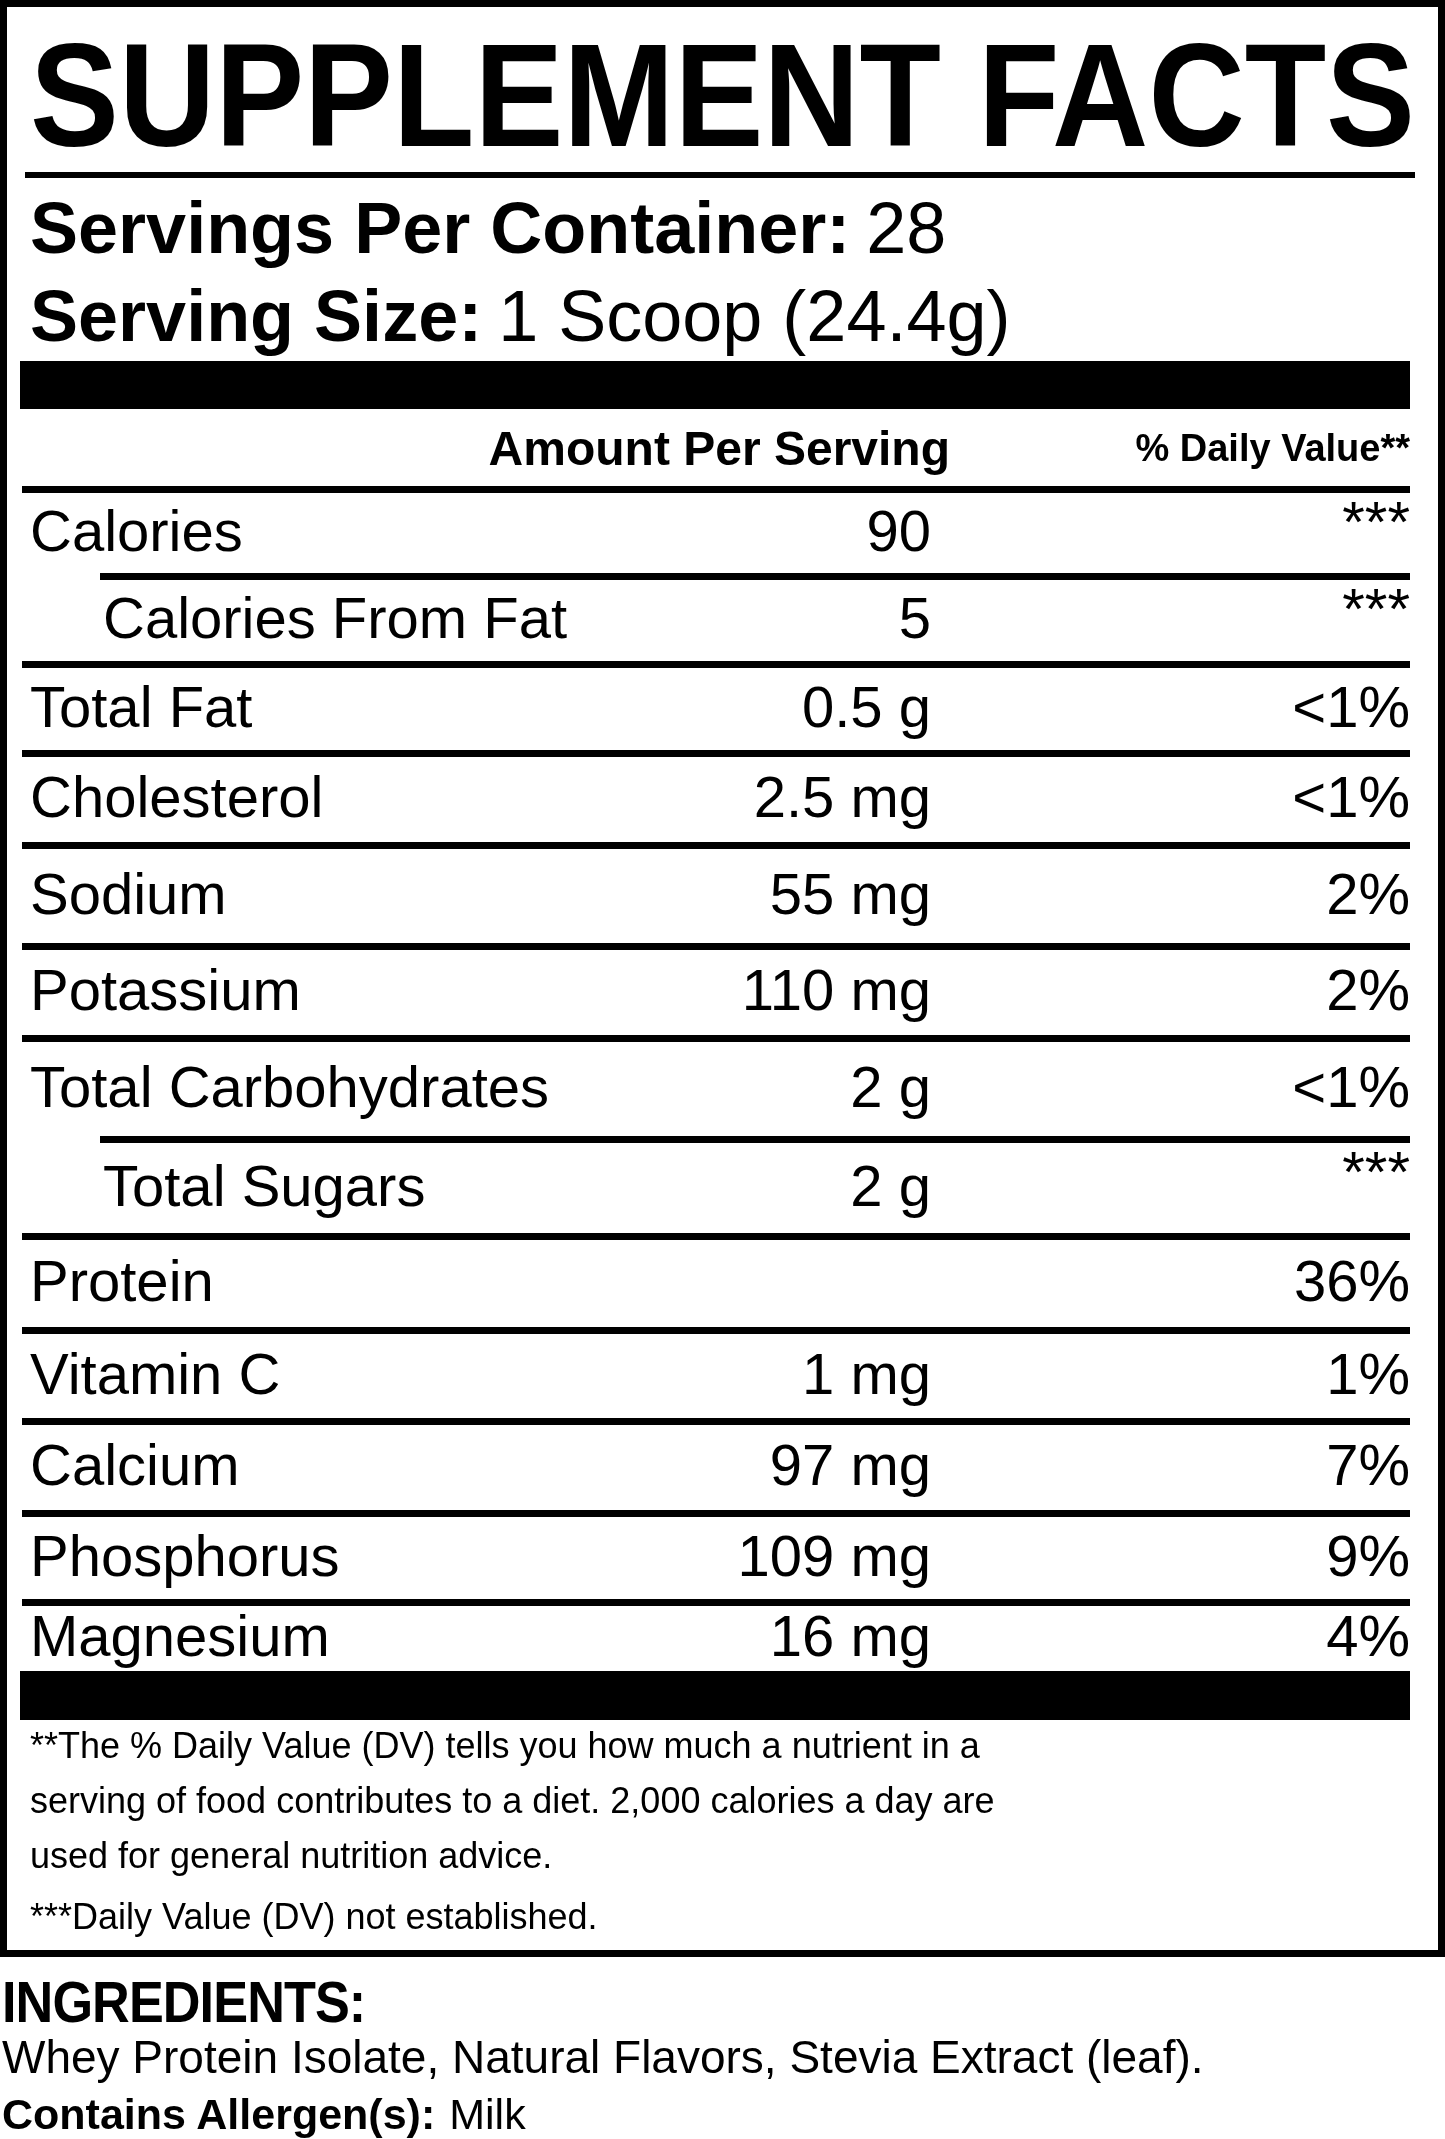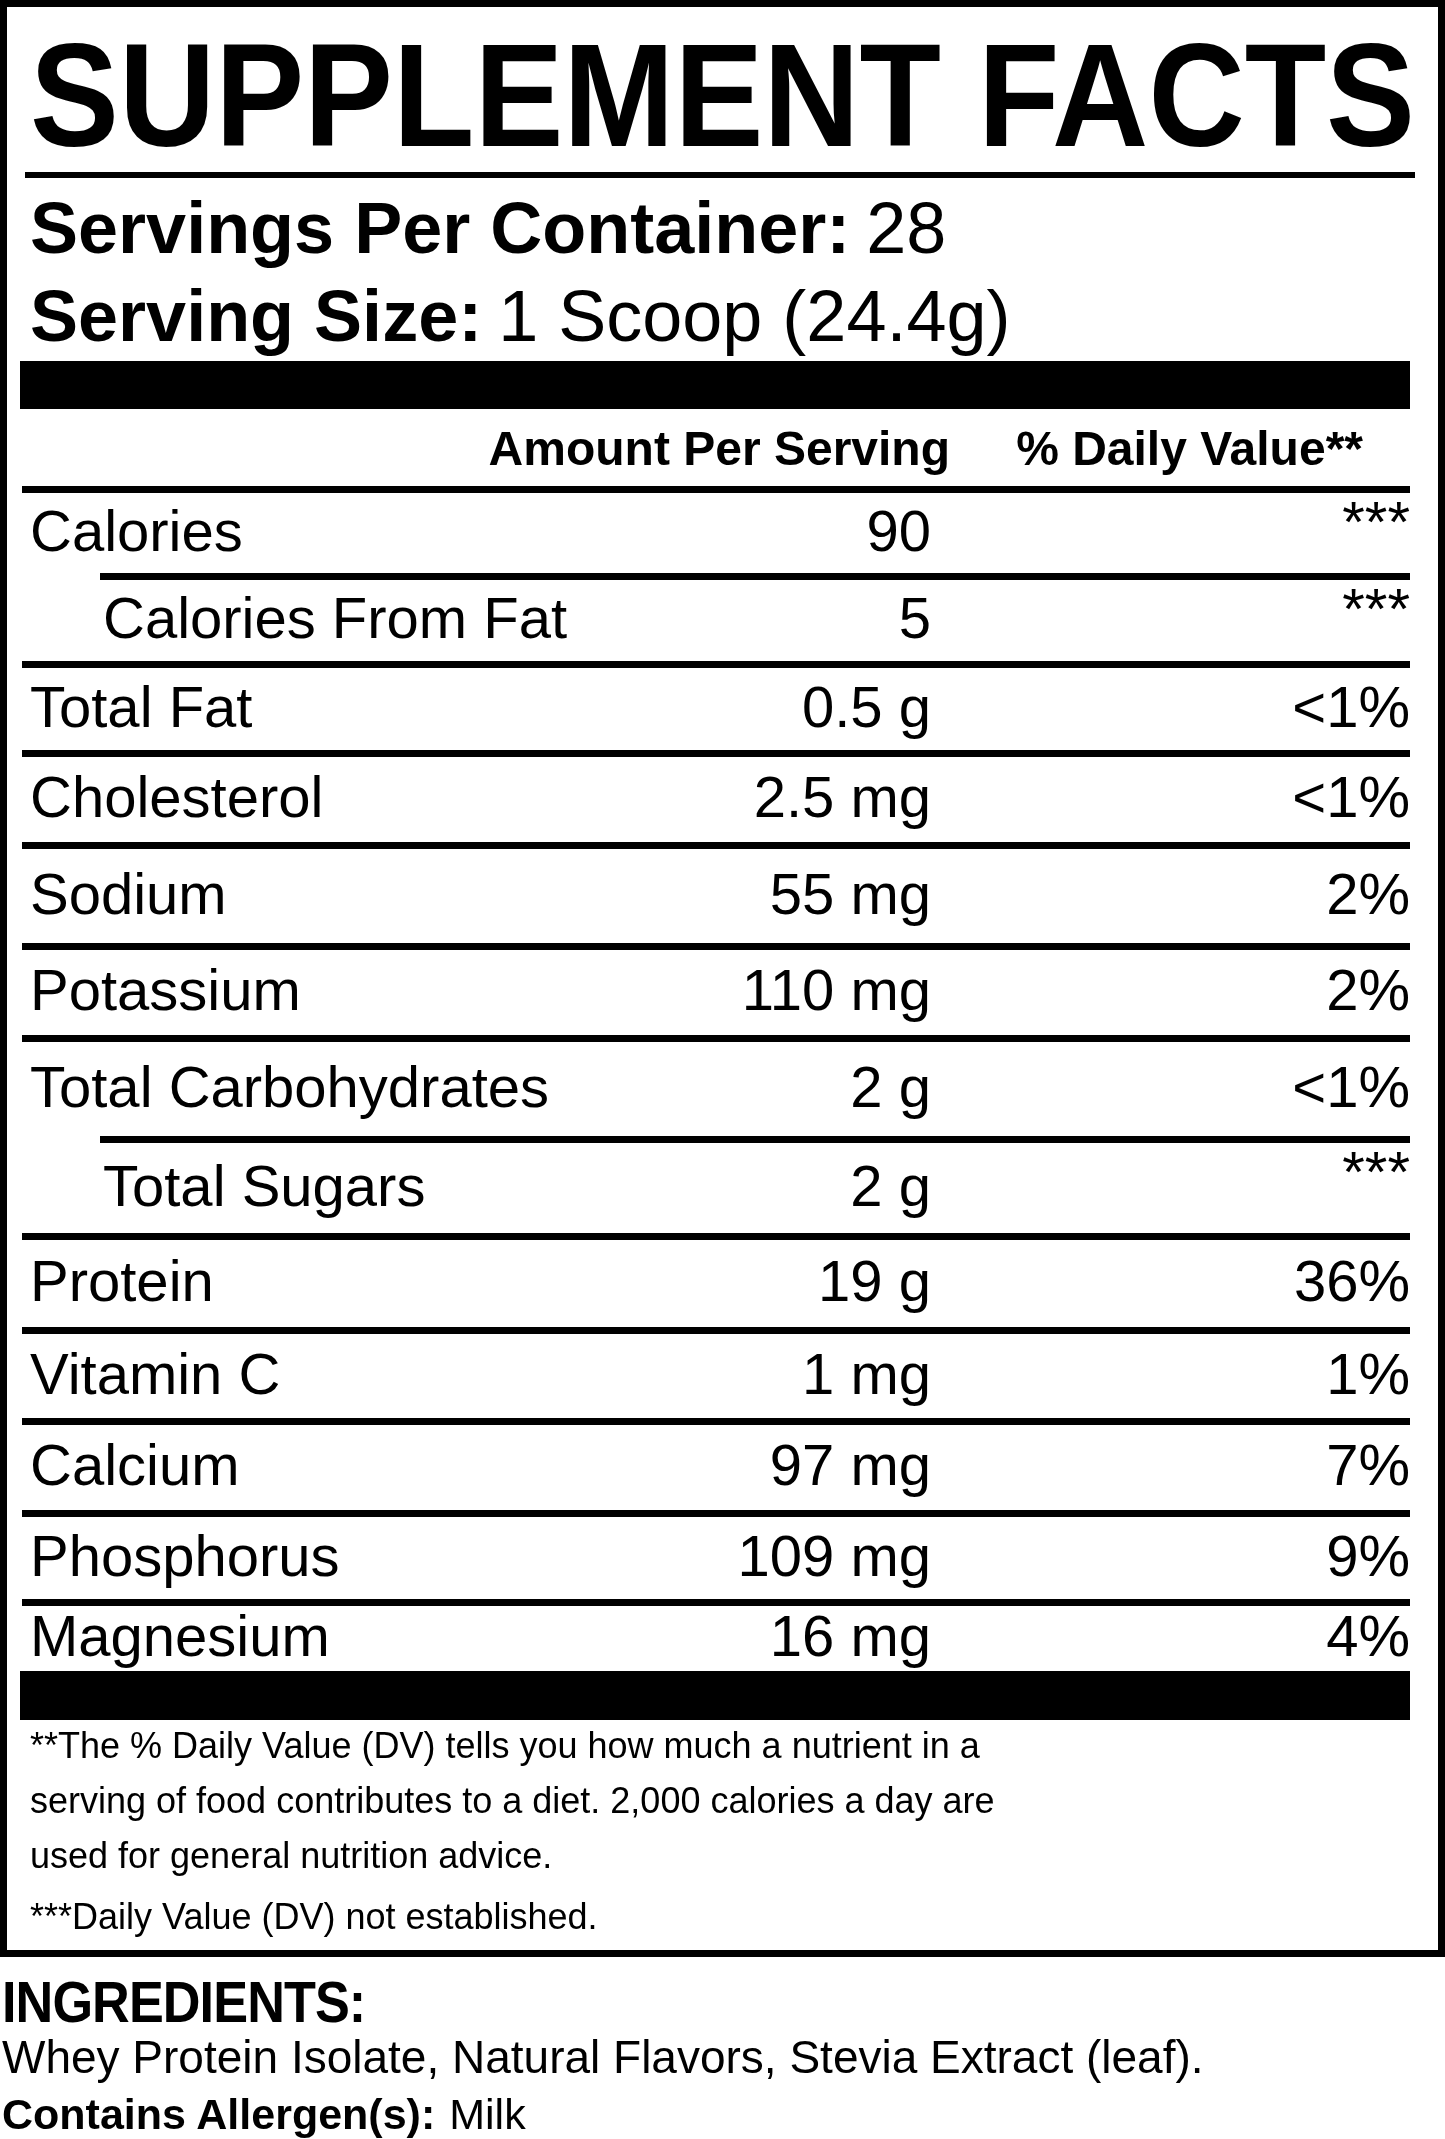--- a/index.html
+++ b/index.html
@@ -27,23 +27,23 @@
   }
   .serving-line .lbl{font-weight:bold;}
   .serving-line .val{margin-left:16px;}
   .colheader{position:absolute;left:0;top:409px;width:1445px;height:77px;}
   .colheader .amount-h{
     position:absolute;left:450px;width:500px;text-align:right;
     top:50%;transform:translateY(-50%);
     font-size:48px;font-weight:bold;white-space:nowrap;
   }
   .colheader .dv-h{
-    position:absolute;left:953px;width:410px;text-align:right;
+    position:absolute;left:1000px;width:410px;text-align:right;
     top:50%;transform:translateY(-50%);
-    font-size:48px;font-weight:bold;white-space:nowrap;
+    font-size:38px;font-weight:bold;white-space:nowrap;
   }
   .row{position:absolute;left:0;width:1445px;}
   .cell{position:absolute;white-space:nowrap;font-size:58px;}
   .cell.name{left:30px;top:50%;transform:translateY(-50%);}
   .cell.name.indent{left:103px;}
   .cell.amount{left:450px;width:481px;text-align:right;top:50%;transform:translateY(-50%);}
   .cell.dv{left:1050px;width:360px;text-align:right;top:50%;transform:translateY(-50%);}
   .cell.dv.stars{top:2px;transform:none;}
   .footnote{
     position:absolute;left:30px;width:1390px;
@@ -130,21 +130,20 @@
     <span class="cell amount">2 g</span>
     <span class="cell dv">&lt;1%</span>
   </div>
   <div class="row" style="top:1136px;height:97px;">
     <span class="cell name indent">Total Sugars</span>
     <span class="cell amount">2 g</span>
     <span class="cell dv stars">***</span>
   </div>
   <div class="row" style="top:1233px;height:94px;">
     <span class="cell name">Protein</span>
-    <span class="cell amount">19 g</span>
     <span class="cell dv">36%</span>
   </div>
   <div class="row" style="top:1327px;height:91px;">
     <span class="cell name">Vitamin C</span>
     <span class="cell amount">1 mg</span>
     <span class="cell dv">1%</span>
   </div>
   <div class="row" style="top:1418px;height:92px;">
     <span class="cell name">Calcium</span>
     <span class="cell amount">97 mg</span>

